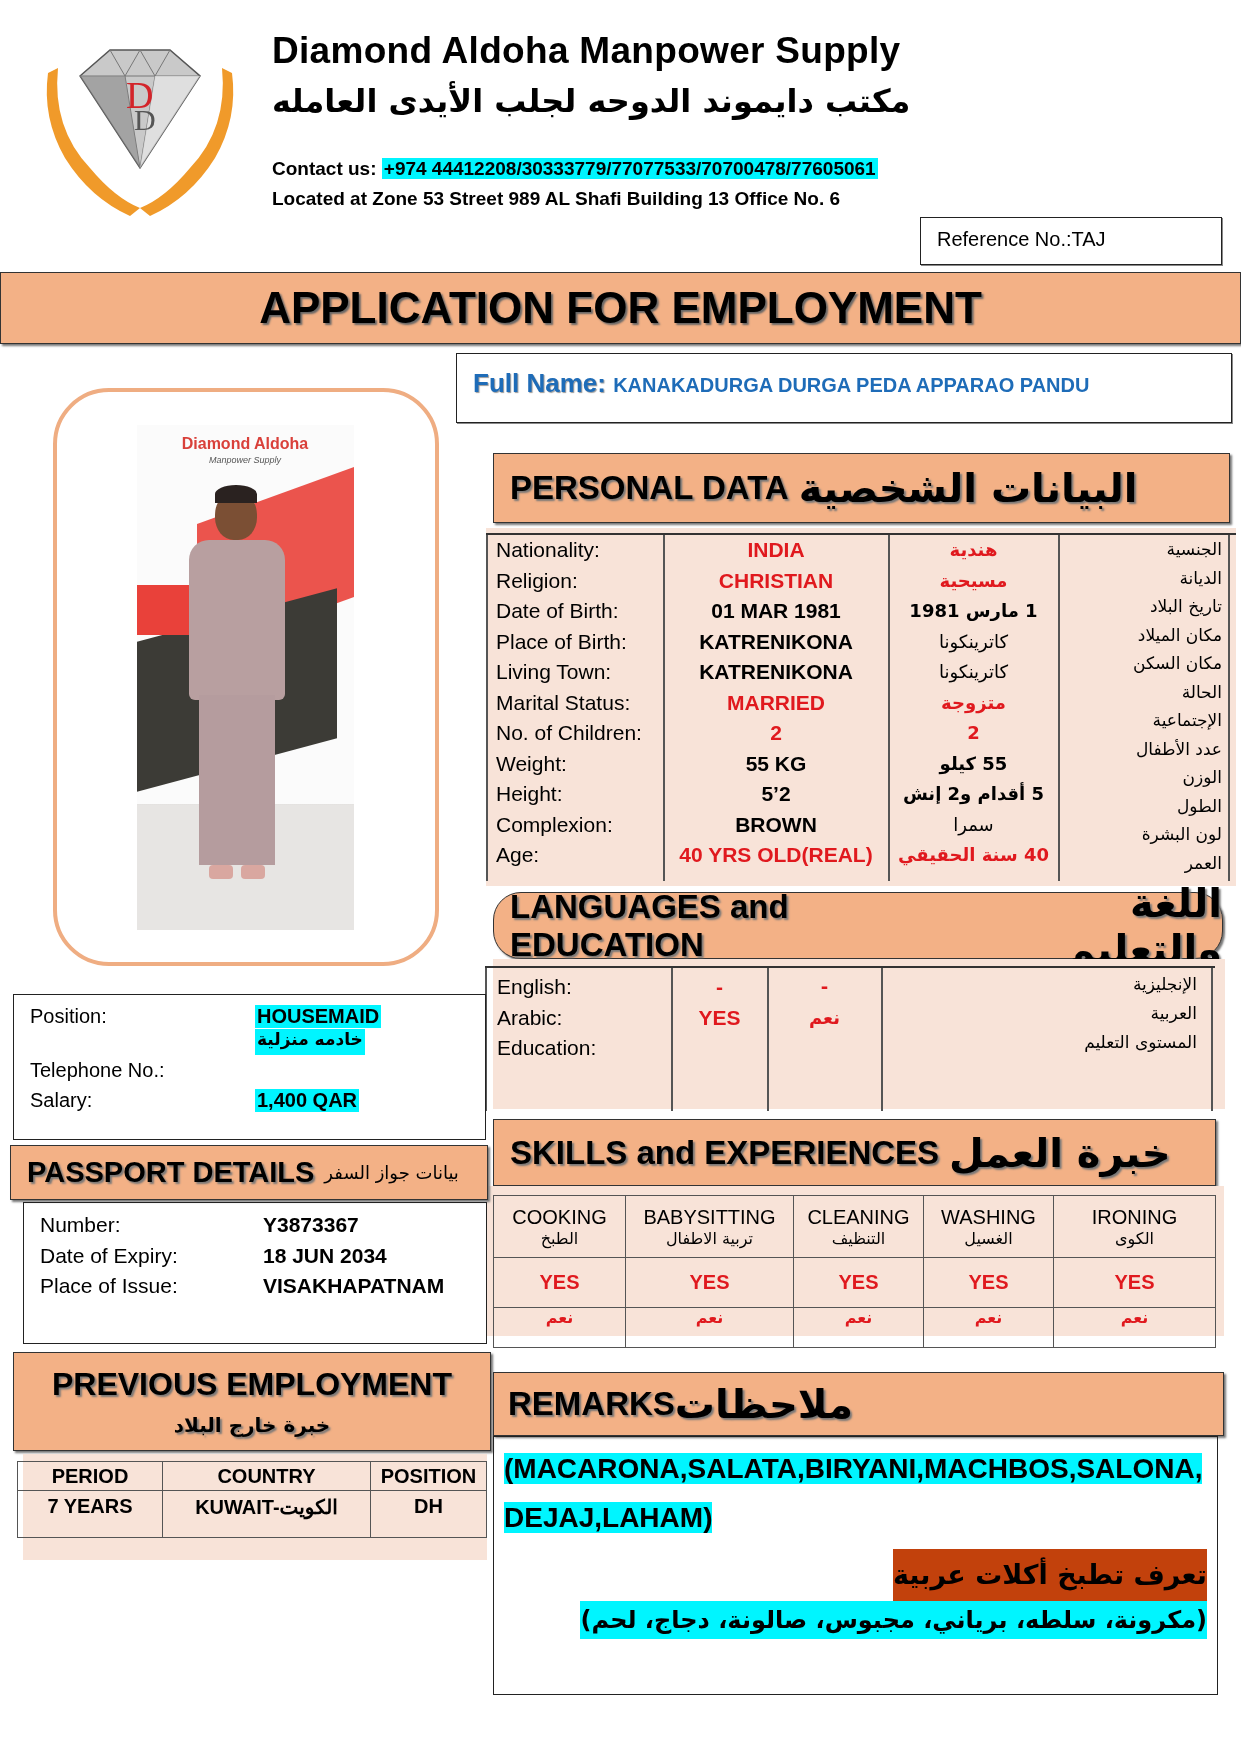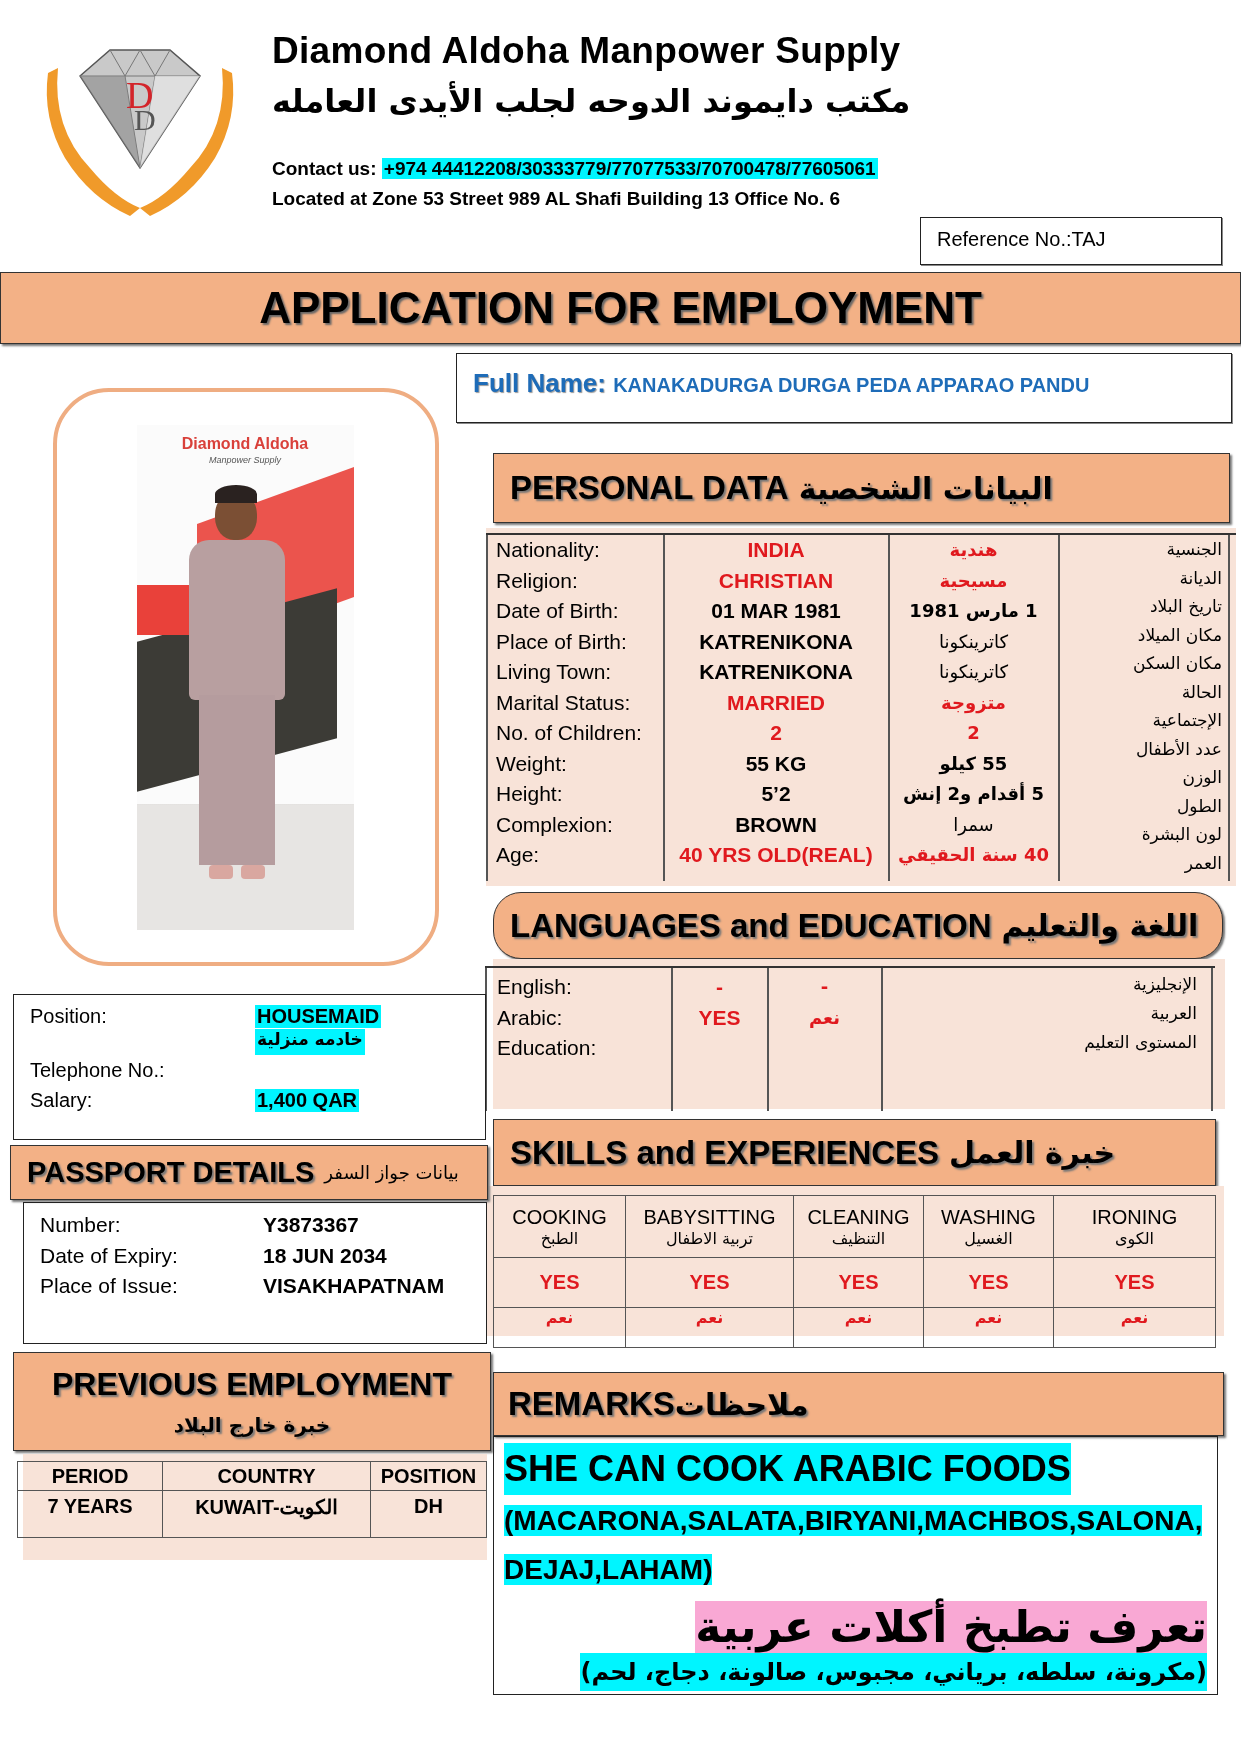--- a/index.html
+++ b/index.html
@@ -20,21 +20,21 @@
   .title-bar { left: 0; top: 272px; width: 1241px; height: 72px; display: flex; align-items: center; justify-content: center; font-size: 44px; font-weight: bold; text-shadow: 2px 2px 2px #666; }
 
   .name-box { left: 456px; top: 353px; width: 776px; height: 70px; border: 1.5px solid #222; padding: 14px 16px; box-shadow: 1px 1px 0 #888; }
   .name-label { color: #1e6cb8; font-size: 26px; font-weight: bold; text-shadow: 1px 1px 1px #999; }
   .name-value { color: #1e6cb8; font-size: 20px; font-weight: bold; }
 
   .photo-frame { left: 53px; top: 388px; width: 386px; height: 578px; border: 4px solid #efad82; border-radius: 56px; background: #fff; }
   .photo { left: 137px; top: 425px; width: 217px; height: 505px; background: linear-gradient(180deg, #f0efee 0%, #e8e6e5 60%, #dedcda 100%); overflow: hidden; }
 
   .section-h { display: flex; align-items: center; font-size: 33px; font-weight: bold; text-shadow: 2px 2px 2px #777; padding-left: 16px; gap: 10px; }
-  .section-h .ar { font-family: "DejaVu Sans", sans-serif; font-size: 30px; direction: rtl; }
+  .section-h .ar { font-family: "DejaVu Sans", sans-serif; font-size: 40px; direction: rtl; }
 
   .pink { background: #f8e3d8; }
 
   .pd-bar { left: 493px; top: 453px; width: 737px; height: 70px; }
   .pd-table { left: 486px; top: 533px; width: 750px; height: 348px; border-top: 2px solid #333; }
   .col { position: absolute; top: 0; bottom: 0; }
   .col .row { height: 30.5px; line-height: 30.5px; font-size: 21px; white-space: nowrap; }
   .vline { position: absolute; top: 0; bottom: 0; width: 1.5px; background: #555; }
   .red { color: #e0191e; }
   .bold { font-weight: bold; }
@@ -61,21 +61,21 @@
 
   .prev-bar { left: 13px; top: 1352px; width: 478px; height: 99px; flex-direction: column; justify-content: center; padding: 0; }
   .prev-wrap { left: 23px; top: 1454px; width: 464px; height: 106px; }
   .prev-table { left: 17px; top: 1461px; width: 470px; height: 77px; border-collapse: collapse; }
   .prev-table td { border: 1.5px solid #555; text-align: center; font-size: 20px; font-weight: bold; }
 
   .rem-bar { left: 493px; top: 1372px; width: 731px; height: 64px; padding-left: 14px; }
   .rem-box { left: 493px; top: 1436px; width: 725px; height: 259px; border: 1.5px solid #222; padding: 6px 10px; }
   .rem-en1 { font-size: 36px; font-weight: bold; background: #00f5ff; display: inline-block; line-height: 52px; }
   .rem-en2 { font-size: 28px; font-weight: bold; background: #00f5ff; display: inline; line-height: 44px; }
-  .rem-ar1 { font-size: 44px; font-weight: bold; background: #f9a8d4; display: inline-block; line-height: 52px; }
+  .rem-ar1 { font-size: 27px; font-weight: bold; background: #c2410c; display: inline-block; line-height: 52px; }
   .rem-ar2 { font-size: 24px; font-weight: bold; background: #00f5ff; display: inline-block; line-height: 38px; }
 </style>
 </head>
 <body>
 
 <div class="abs logo">
   <svg width="220" height="180" viewBox="0 0 220 180">
     <path d="M28 30 Q22 90 60 130 Q85 160 110 170 L100 178 Q60 160 35 120 Q12 80 18 35 Z" fill="#f09a2a"></path>
     <path d="M192 30 Q198 90 160 130 Q135 160 110 170 L120 178 Q160 160 185 120 Q208 80 202 35 Z" fill="#f09a2a"></path>
     <path d="M50 38 L80 12 L140 12 L170 38 L110 130 Z" fill="#c9c9c9" stroke="#555" stroke-width="1.5"></path>
@@ -320,17 +320,16 @@
     <td style="padding-top:4px;">DH</td>
   </tr>
 </tbody>
   </table>
 
 <div class="abs orange-bar rem-bar section-h narrow" style="gap:0;">
   <span>REMARKS</span>
   <span class="ar">ملاحظات</span>
 </div>
 <div class="abs rem-box narrow">
-  <div><span class="rem-en1">SHE CAN COOK ARABIC FOODS</span></div>
   <div style="margin-top:4px;word-break:break-all;line-height:46px;"><span class="rem-en2">(MACARONA,SALATA,BIRYANI,MACHBOS,SALONA,DEJAJ,LAHAM)</span></div>
   <div style="text-align:right;margin-top:4px;"><span class="rem-ar1 ar-txt">تعرف تطبخ أكلات عربية</span></div>
   <div style="text-align:right;"><span class="rem-ar2 ar-txt">(مكرونة، سلطه، برياني، مجبوس، صالونة، دجاج، لحم)</span></div>
 </div>
 
 </body></html>

